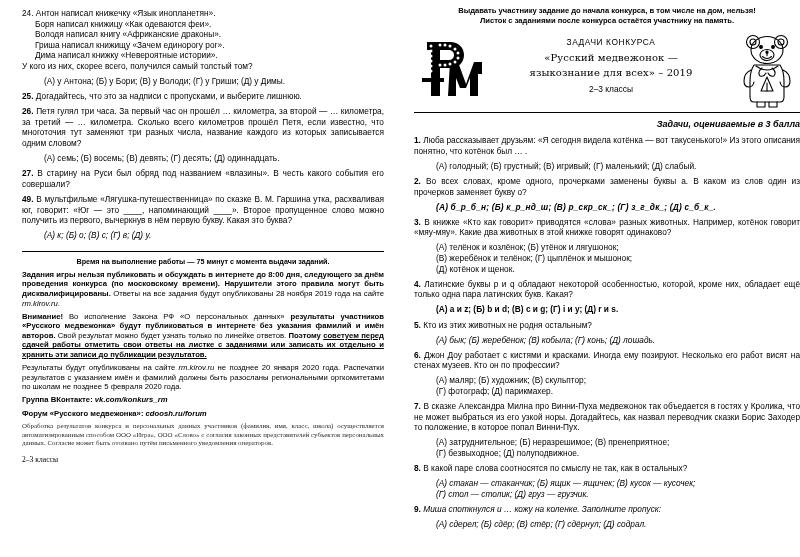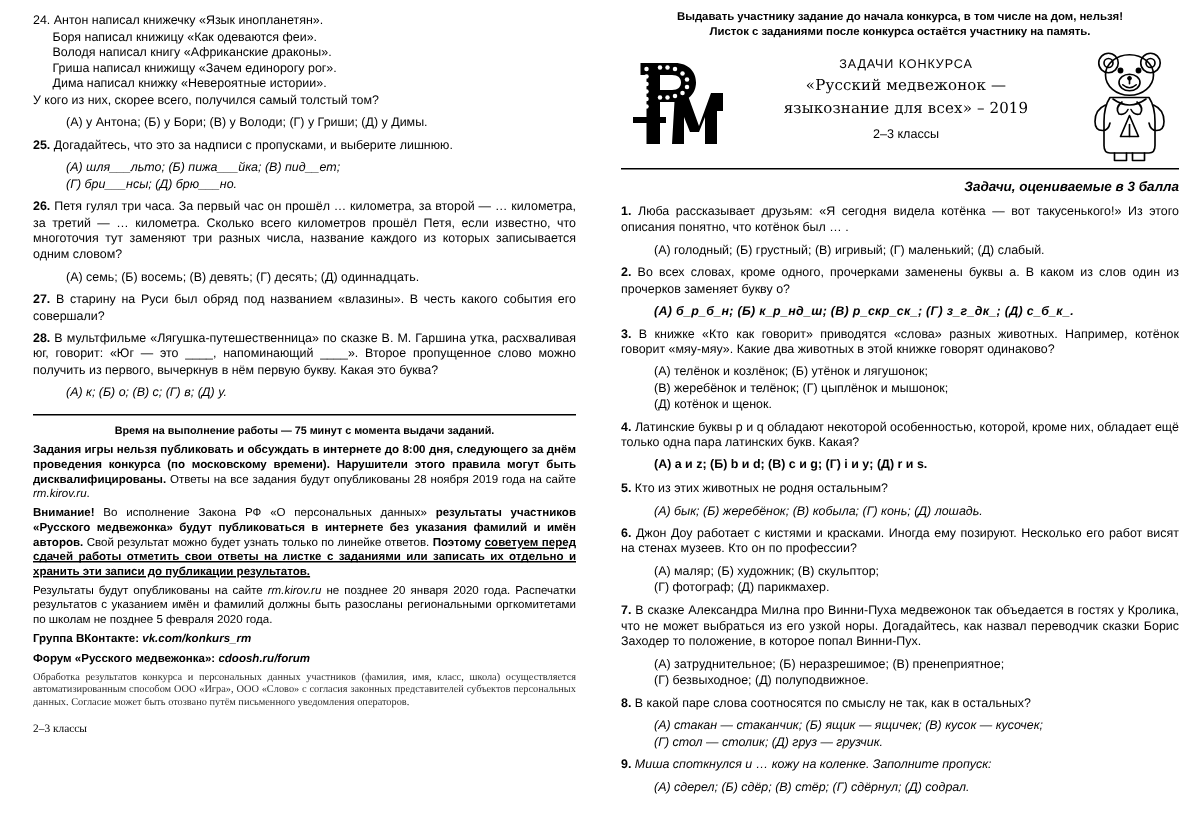--- a/index.html
+++ b/index.html
@@ -20,21 +20,21 @@
     height: 396px;
     display: flex;
     box-sizing: border-box;
     position: relative;
   }
   .col {
     box-sizing: border-box;
     position: relative;
   }
   .col-left  { width: 400px; padding: 8px 16px 4px 22px; }
-  .col-right { width: 400px; padding: 6px 14px 4px 14px; }
+  .col-right { width: 400px; padding: 6px 0 4px 14px; }
 
   
   .q {
     font-size: 8.3px;
     line-height: 10.6px;
     text-align: justify;
     margin: 0 0 4.5px 0;
   }
   .q .num { font-weight: bold; }
   .q-lines { margin: 0 0 4.5px 0; }
@@ -167,33 +167,29 @@
       <p class="q-line">Володя написал книгу «Африканские драконы».</p>
       <p class="q-line">Гриша написал книжищу «Зачем единорогу рог».</p>
       <p class="q-line">Дима написал книжку «Невероятные истории».</p>
       <p class="q-line first">У кого из них, скорее всего, получился самый толстый том?</p>
     </div>
     <div class="opts">
       <div class="row">(А) у Антона;  (Б) у Бори;  (В) у Володи;  (Г) у Гриши;  (Д) у Димы.</div>
     </div>
 
     <p class="q"><span class="num">25.</span> <span>Догадайтесь, что это за надписи с пропусками, и выберите лишнюю.</span></p>
-    <div class="opts it">
-      <div class="row">(А) шля___льто;  (Б) пижа___йка;  (В) пид__ет;</div>
-      <div class="row">(Г) бри___нсы;  (Д) брю___но.</div>
-    </div>
 
     <p class="q"><span class="num">26.</span> <span>Петя гулял три часа. За первый час он прошёл … километра, за второй — … километра, за третий — … километра. Сколько всего километров прошёл Петя, если известно, что многоточия тут заменяют три разных числа, название каждого из которых записывается одним словом?</span></p>
     <div class="opts">
       <div class="row">(А) семь;  (Б) восемь;  (В) девять;  (Г) десять;  (Д) одиннадцать.</div>
     </div>
 
     <p class="q"><span class="num">27.</span> <span>В старину на Руси был обряд под названием «влазины». В честь какого события его совершали?</span></p>
 
-    <p class="q"><span class="num">28.</span> <span>В мультфильме «Лягушка-путешественница» по сказке В. М. Гаршина утка, расхваливая юг, говорит: «Юг — это ____, напоминающий ____». Второе пропущенное слово можно получить из первого, вычеркнув в нём первую букву. Какая это буква?</span></p>
+    <p class="q"><span class="num">49.</span> <span>В мультфильме «Лягушка-путешественница» по сказке В. М. Гаршина утка, расхваливая юг, говорит: «Юг — это ____, напоминающий ____». Второе пропущенное слово можно получить из первого, вычеркнув в нём первую букву. Какая это буква?</span></p>
     <div class="opts it">
       <div class="row">(А) к;  (Б) о;  (В) с;  (Г) в;  (Д) у.</div>
     </div>
 
     <hr class="rule-thin">
 
     <p class="fp-center">Время на выполнение работы — 75 минут с момента выдачи заданий.</p>
 
     <p class="fp"><span class="fp-b">Задания игры нельзя публиковать и обсуждать в интернете до 8:00 дня, следующего за днём проведения конкурса (по московскому времени). Нарушители этого правила могут быть дисквалифицированы.</span><span> Ответы на все задания будут опубликованы 28 ноября 2019 года на сайте </span><span class="fp-i">rm.kirov.ru</span><span>.</span></p>
 

